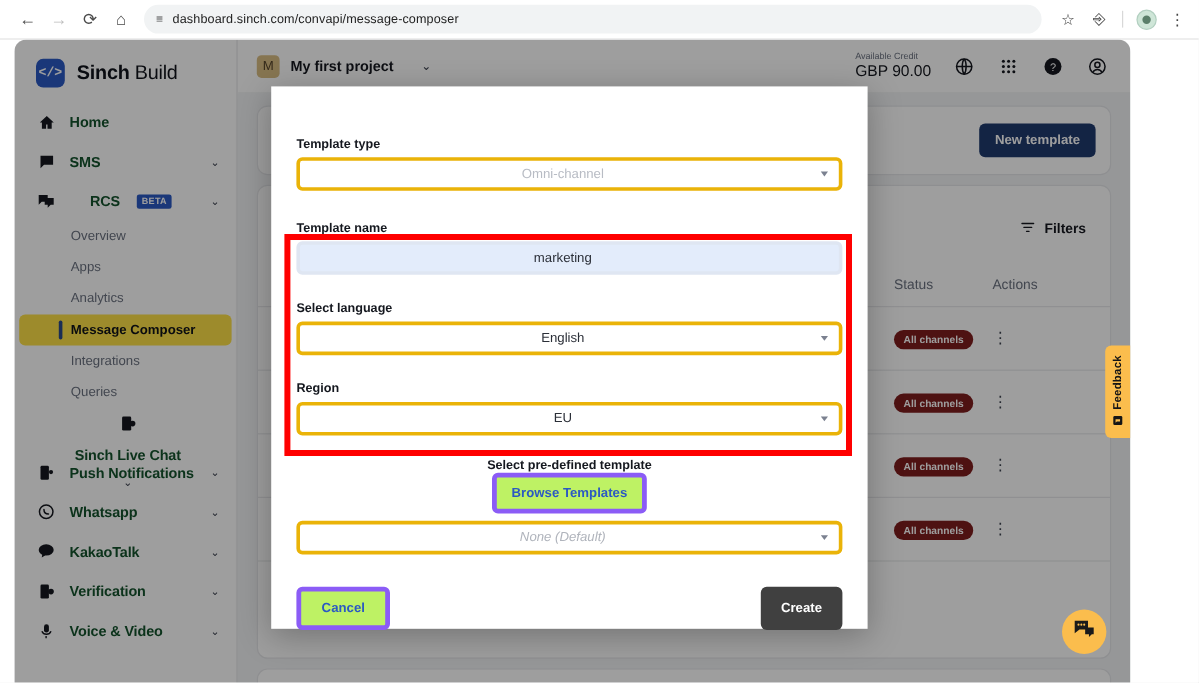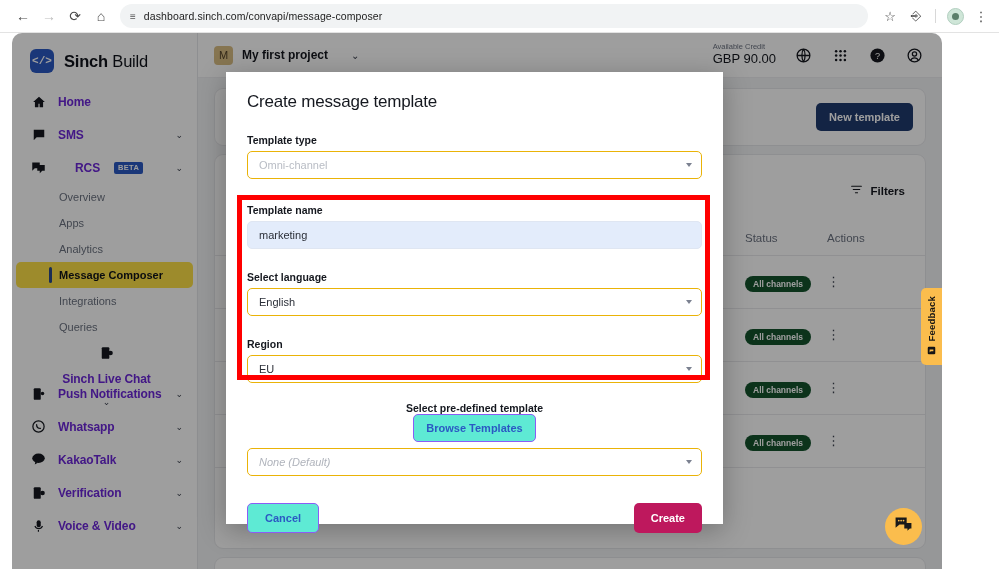--- a/index.html
+++ b/index.html
@@ -64,21 +64,21 @@
   .brand-txt b { font-weight: bold; }
   .brand-txt span { font-weight: normal; }
 
   .nav-item {
     display: flex; align-items: center; height: 33px; padding: 0 14px 0 18px;
     gap: 11px; cursor: pointer;
   }
   .nav-item .nv-ico {
     width: 17px; height: 17px; flex: none; display: flex; align-items: center; justify-content: center;
   }
-  .nav-item .nv-label { font-size: 12px; color: #6d28d9; font-weight: bold; letter-spacing: -.1px; flex: 1; }
+  .nav-item .nv-label { font-size: 12px; color: #14532d; font-weight: bold; letter-spacing: -.1px; flex: 1; }
   .nav-item .chev { font-size: 9px; color: #3d4350; flex: none; }
   .badge-beta {
     background: #2b59c3; color: #fff; font-size: 7.5px; font-weight: bold;
     padding: 1.5px 4px; border-radius: 2px; letter-spacing: .3px; margin-left: -4px;
   }
   .sub-item {
     display: flex; align-items: center; height: 26px; padding-left: 47px;
     font-size: 11px; color: #6b7280; cursor: pointer; position: relative;
   }
   .sub-item.active {
@@ -128,21 +128,21 @@
     gap: 7px; font-size: 11.5px; font-weight: bold; color: #15181f;
   }
   .thead {
     position: absolute; left: 0; right: 0; top: 126px; height: 34px;
     display: flex; align-items: center; font-size: 11.5px; color: #6b7280; font-weight: normal;
   }
   .trow { position: absolute; left: 0; right: 0; height: 53px; display: flex; align-items: center; }
   .col-status { position: absolute; left: 530px; }
   .col-actions { position: absolute; left: 612px; }
   .pill {
-    background: #14532d; color: #fff; font-size: 8.5px; font-weight: bold;
+    background: #7f1d1d; color: #fff; font-size: 8.5px; font-weight: bold;
     padding: 3px 8px; border-radius: 9px;
   }
   .kebab { color: #3d4350; font-size: 13px; letter-spacing: 0; line-height: .7; }
 
   
   .feedback-tab {
     position: absolute; right: 0; top: 255px; width: 21px; height: 77px;
     background: #fbbd4d; border-radius: 5px 0 0 5px; z-index: 45;
     display: flex; flex-direction: column; align-items: center; justify-content: center; gap: 5px;
   }
@@ -159,44 +159,44 @@
 
   
   .modal {
     position: absolute; left: 226px; top: 72px; width: 497px; height: 452px;
     background: #fff; z-index: 60; box-shadow: 0 6px 26px rgba(0,0,0,.28);
     padding: 20px 21px 0 21px;
   }
   .modal-title { font-size: 17px; color: #15181f; font-weight: normal; letter-spacing: -.2px; }
   .field-label { font-size: 10.5px; font-weight: bold; color: #15181f; margin-bottom: 5px; }
   .field {
-    position: relative; height: 28px; border: 1px solid #eab308; border-radius: 5px;
+    position: relative; height: 28px; border: 3px solid #eab308; border-radius: 5px;
     display: flex; align-items: center; padding: 0 22px 0 11px; background: #fff;
-    font-size: 11px; color: #2b2f38;
+    font-size: 11px; color: #2b2f38; justify-content: center;
   }
   .field.disabled { color: #b8bcc4; background: #fff; }
   .field.filled { background: #e3ecfb; border-color: #dfe6f2; }
   .field .caret {
     position: absolute; right: 9px; top: 50%; transform: translateY(-50%);
     width: 0; height: 0; border-left: 3px solid transparent; border-right: 3px solid transparent;
     border-top: 4px solid #7b8190;
   }
   .ph { color: #b0b4bc; font-style: italic; }
 
   .hl-box {
     position: absolute; left: 237px; top: 195px; width: 473px; height: 185px;
     border: 5px solid #ff0000; z-index: 70; pointer-events: none;
   }
 
   .btn-outline {
-    border: 1px solid #8b5cf6; color: #2b59c3; background: #5eead4;
+    border: 4px solid #8b5cf6; color: #2b59c3; background: #bef264;
     font-size: 11px; font-weight: bold; padding: 7px 12px; border-radius: 5px;
   }
   .btn-primary {
-    background: #be185d; color: #fff; border: none;
+    background: #404040; color: #fff; border: none;
     font-size: 11px; font-weight: bold; padding: 8px 17px; border-radius: 5px;
   }
 </style>
 </head>
 <body>
 
 <div id="root">
 
   <div class="browser-bar">
     <div class="nav-btn first">←</div>
@@ -456,21 +456,20 @@
             <path d="M13 10h9v7h-2l-3 3v-3h-4z"></path>
             <circle cx="6" cy="7" r="1.1" fill="#fbbd4d"></circle>
             <circle cx="9" cy="7" r="1.1" fill="#fbbd4d"></circle>
             <circle cx="12" cy="7" r="1.1" fill="#fbbd4d"></circle>
           </svg>
       </span>
     </div>
   </div>
 
   <div class="modal">
-    <div class="modal-title">Create message template</div>
 
     <div style="margin-top:22px;">
       <div class="field-label">Template type</div>
       <div class="field disabled">
         <span>Omni-channel</span>
         <span class="caret"></span>
       </div>
     </div>
 
     <div style="margin-top:25px;">

